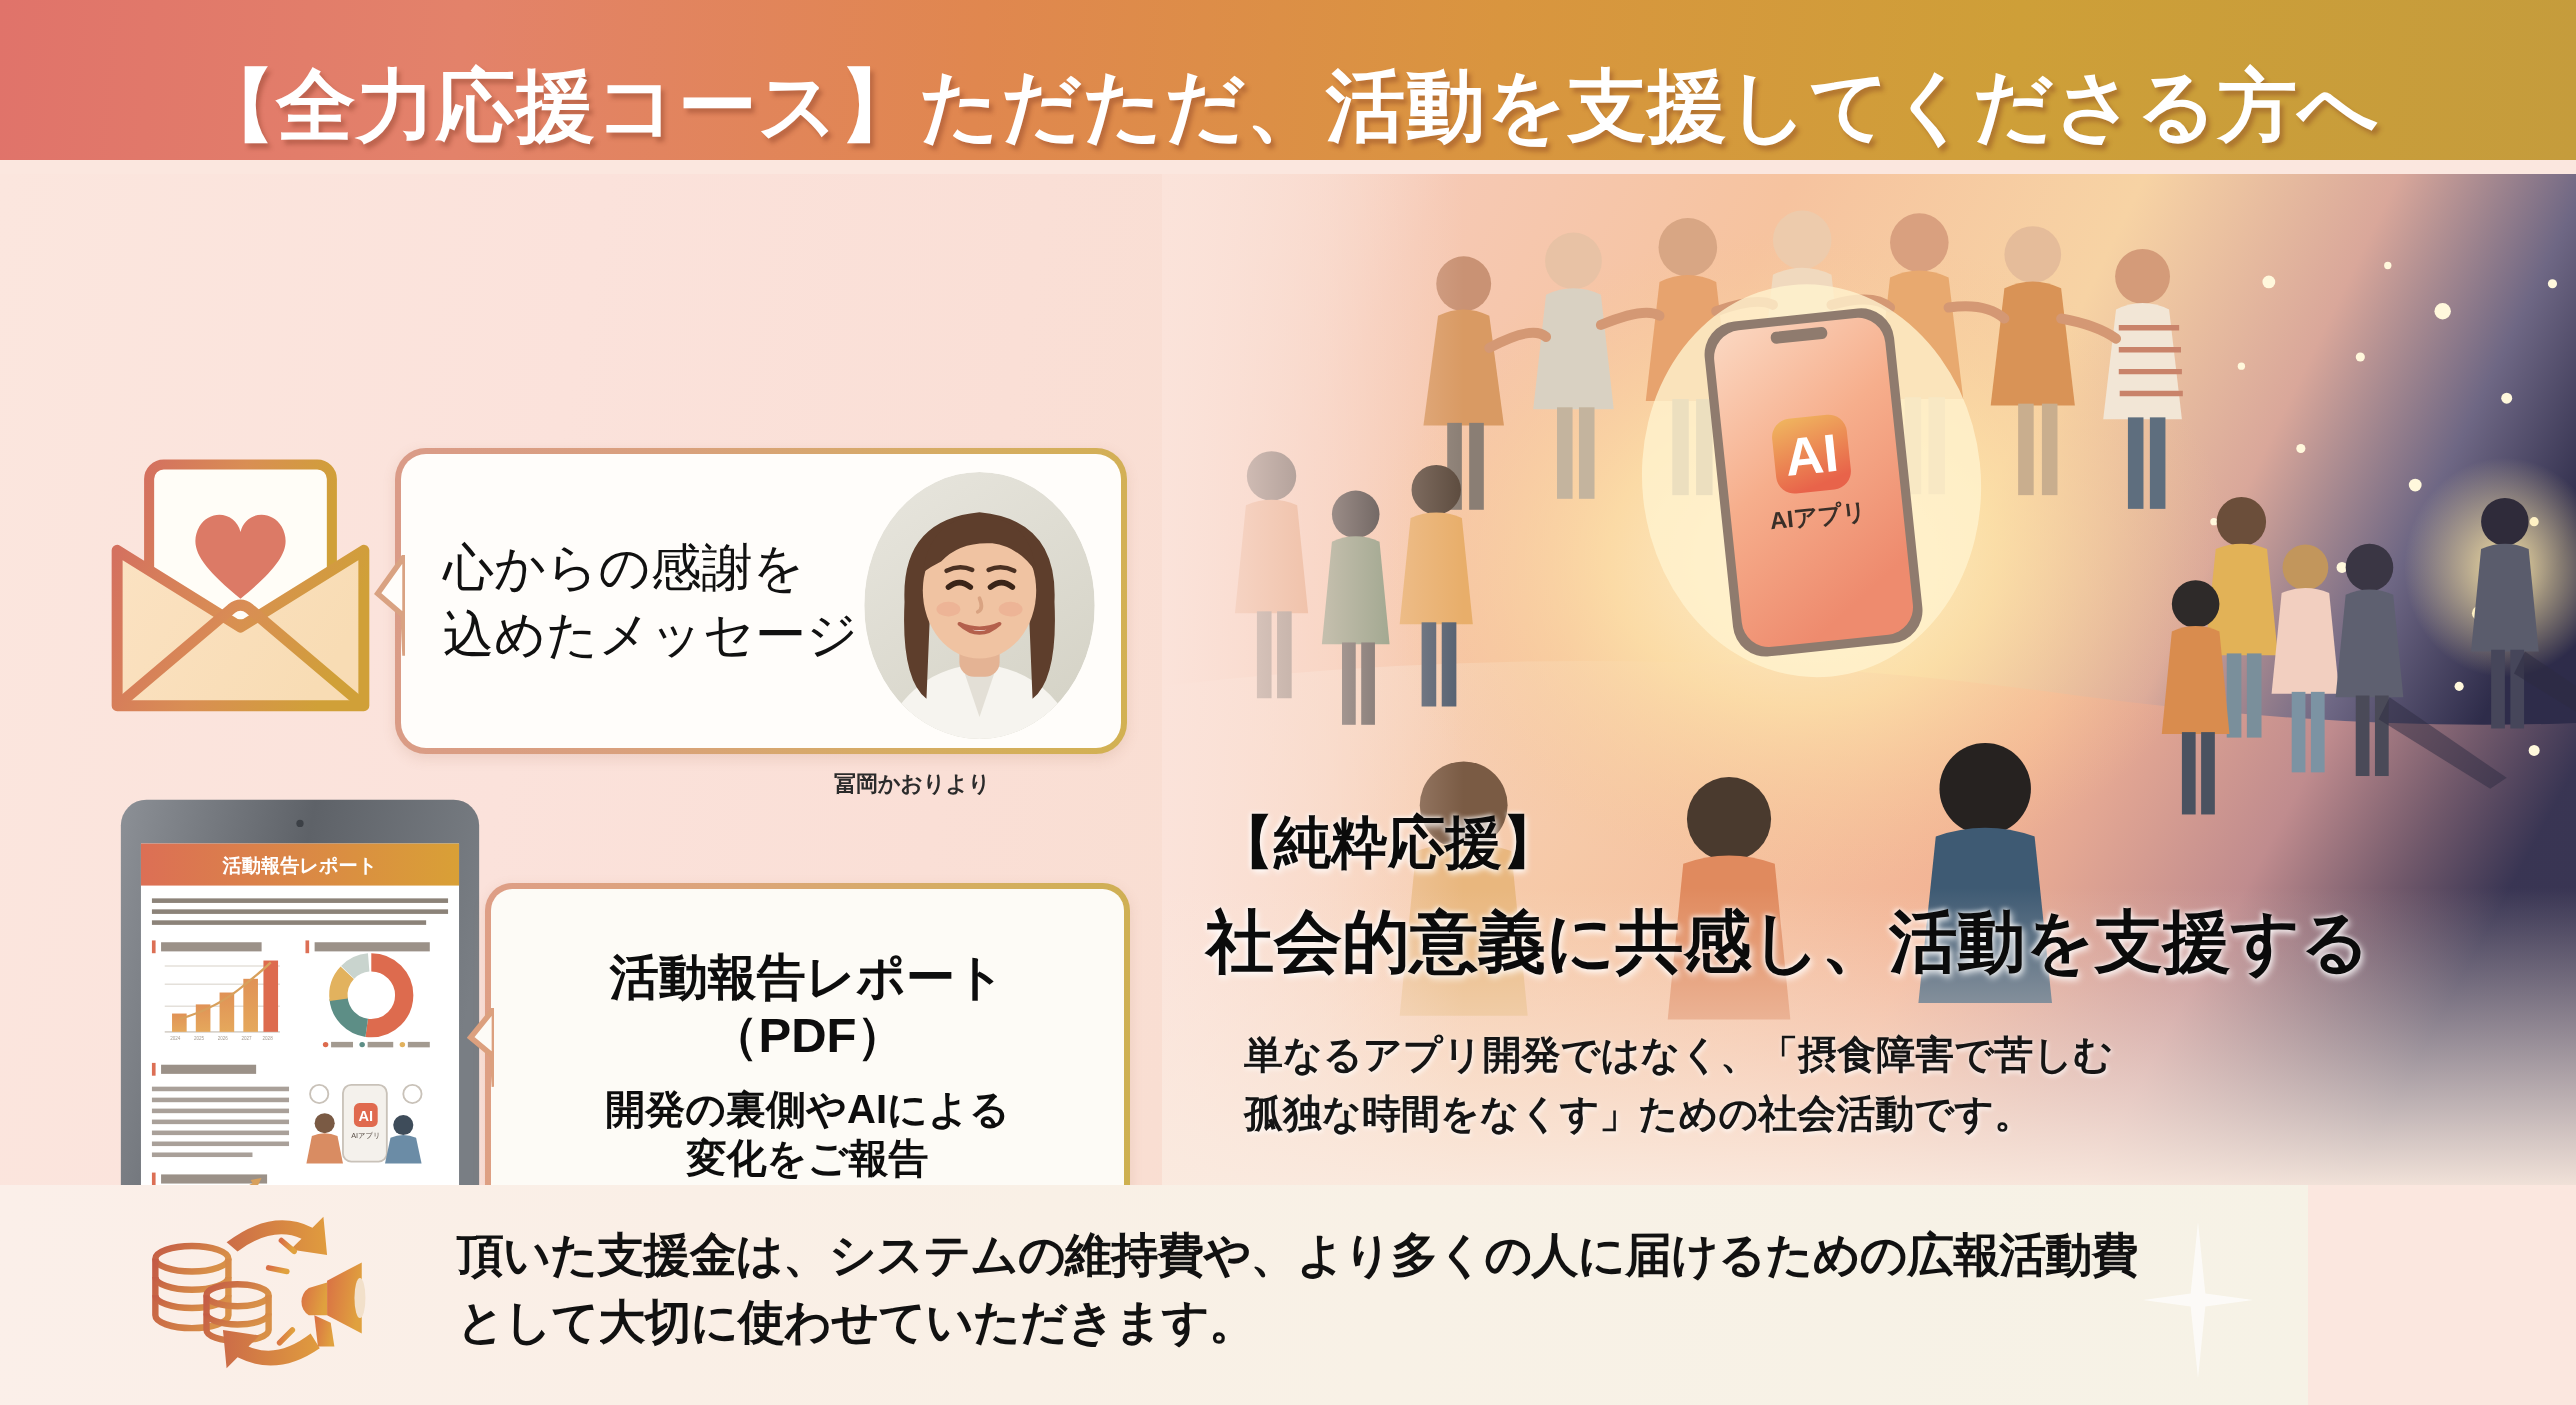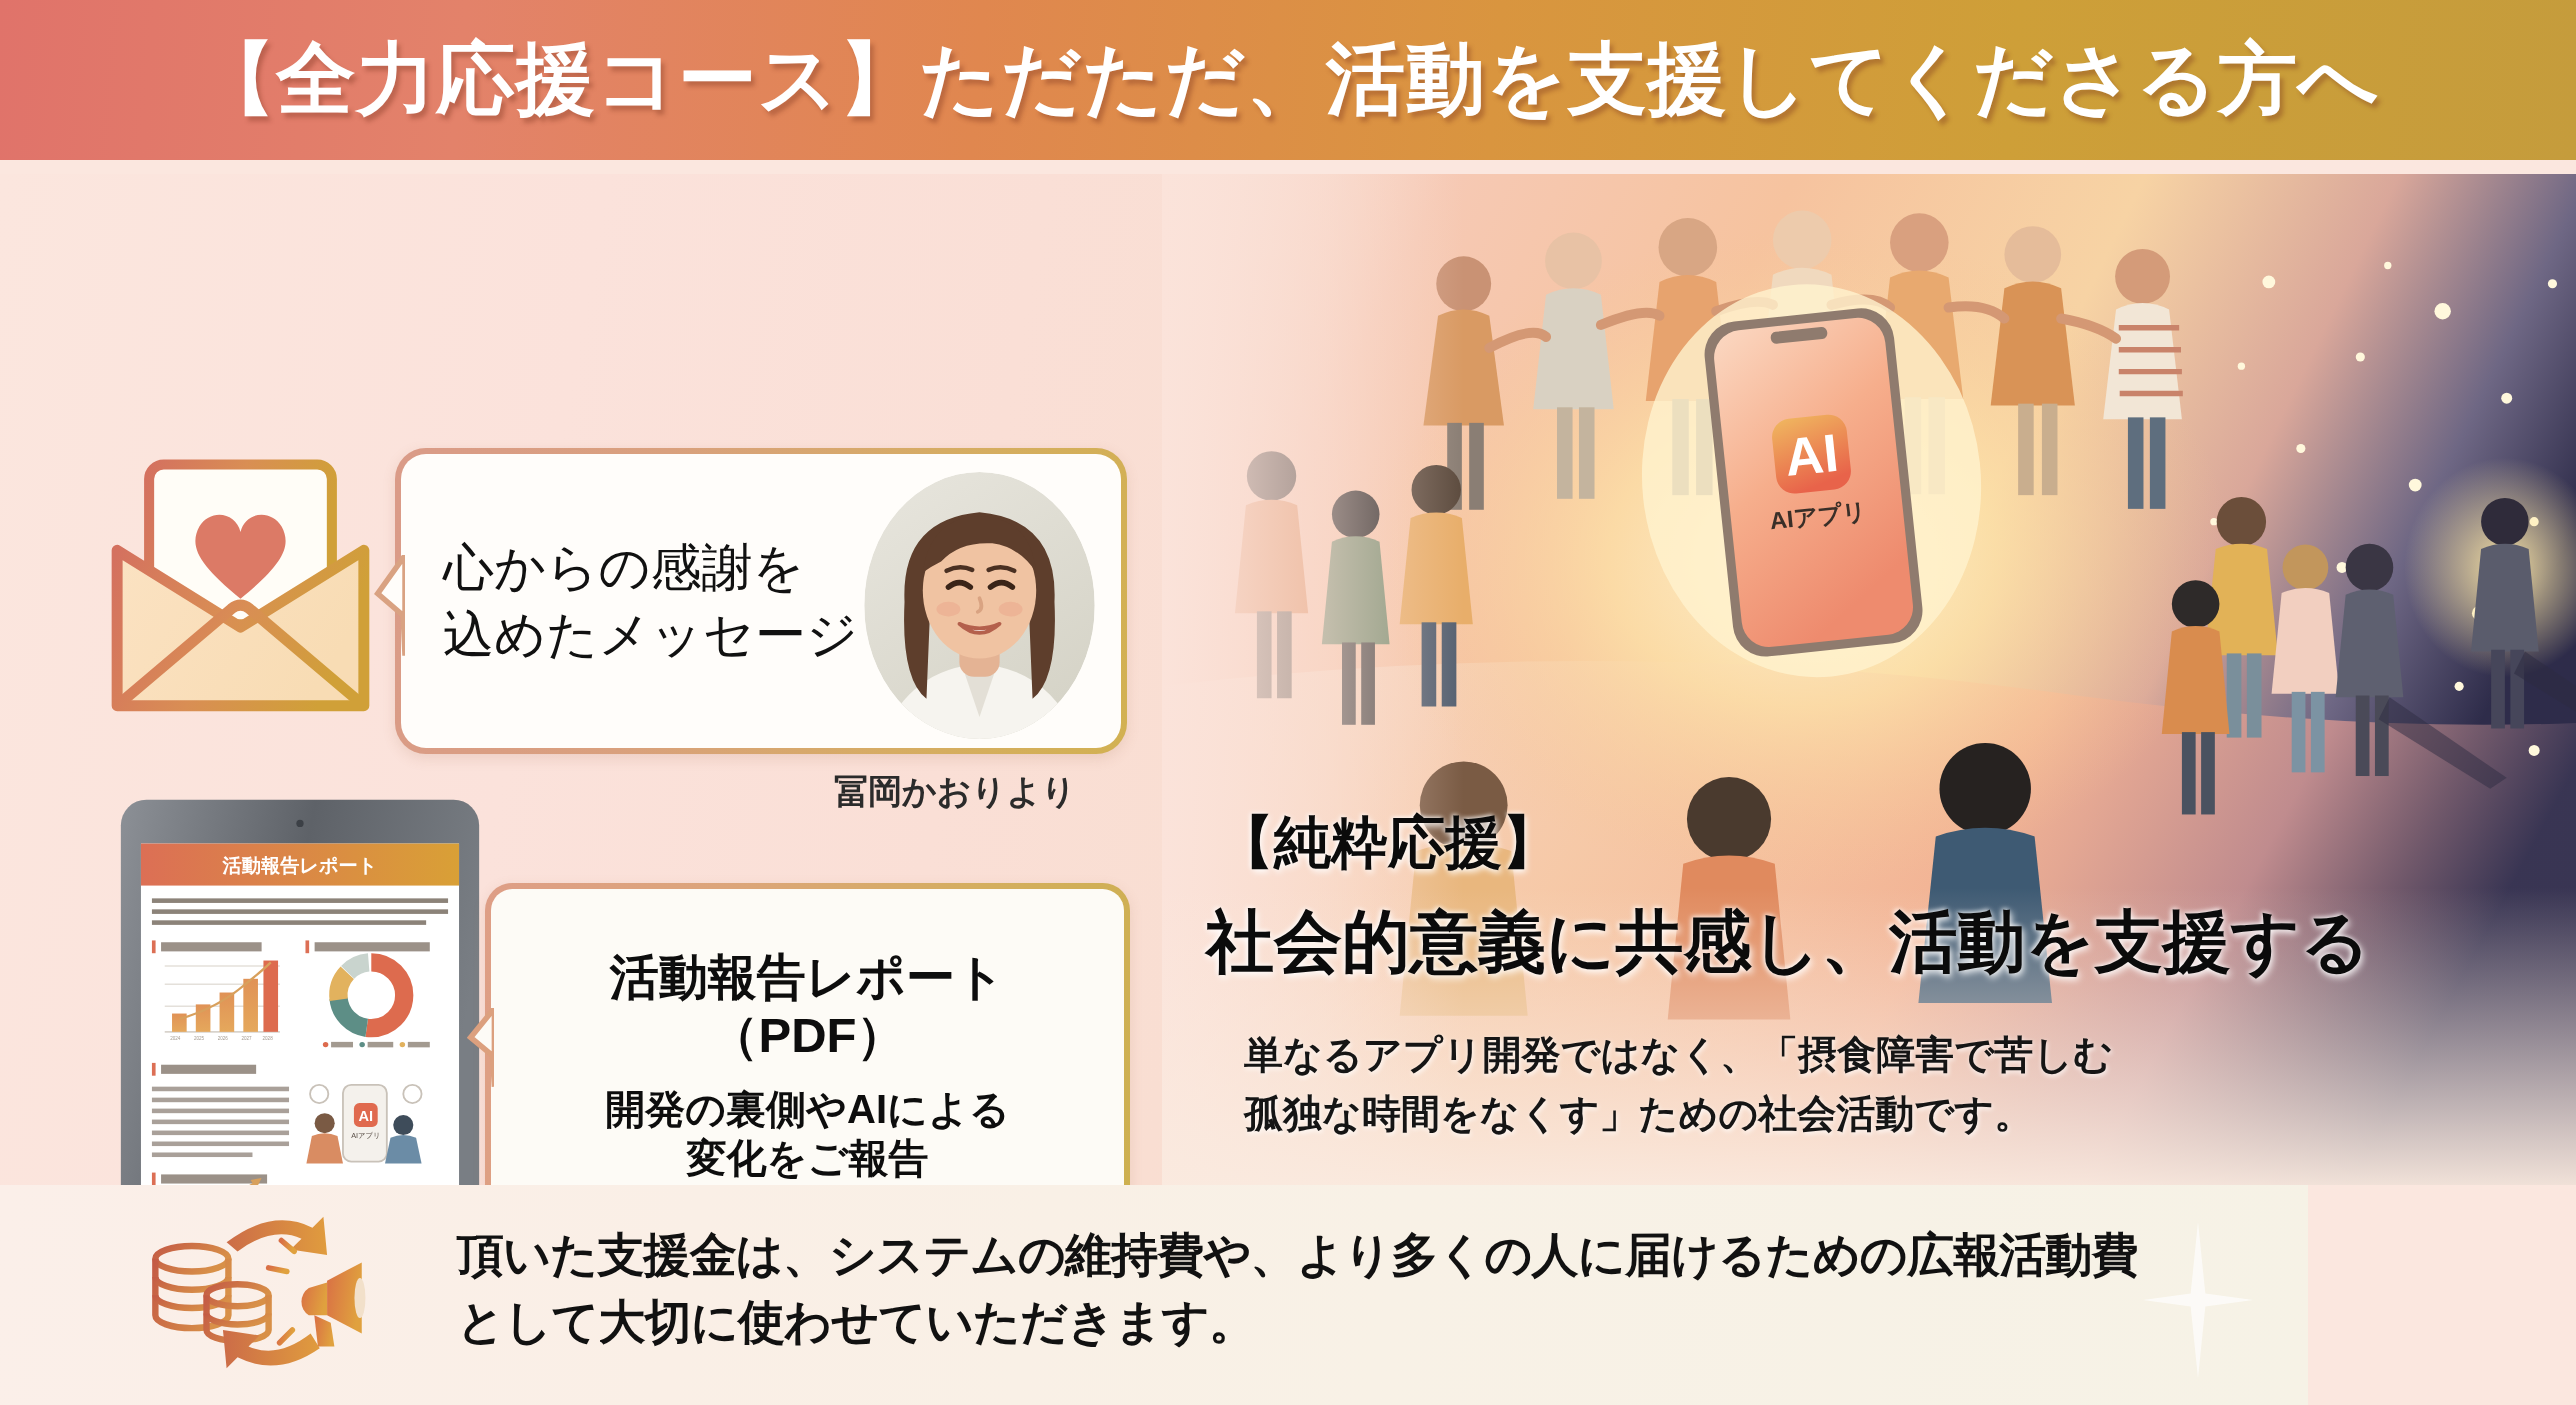--- a/index.html
+++ b/index.html
@@ -7,21 +7,21 @@
   body {
     font-family:"Liberation Sans","DejaVu Sans",sans-serif;
     background:#FBE7DF;
     position:relative;
   }
 
   
   #header-banner{
     position:absolute; left:0; top:0; width:2576px; height:160px;
     background:linear-gradient(95deg,#E0736A 0%,#E3826A 18%,#E0874F 38%,#D9953F 58%,#CE9F38 78%,#C59C3C 100%);
-    display:flex; align-items:center; justify-content:center;
+    display:flex; align-items:flex-end; justify-content:center;
   }
   #header-title{
     color:#FFFFFF;
     font-size:79px;
     font-weight:bold;
     letter-spacing:0.9px;
     white-space:nowrap;
     text-shadow:3.7px 4.6px 4.6px rgba(120,50,30,0.35);
   }
 
@@ -64,21 +64,21 @@
     letter-spacing:0px;
   }
   #portrait-avatar{
     position:absolute; right:25.6px; top:18.3px; width:231px; height:267px;
     border-radius:50%/50%;
     overflow:hidden;
   }
   #portrait-avatar svg{ display:block; width:100%; height:100%; }
   #attribution{
     position:absolute; left:834px; top:595px;
-    font-size:34px; font-weight:bold; color:#2B2B2B;
+    font-size:22px; font-weight:bold; color:#2B2B2B;
   }
 
   
   #tablet-device{
     position:absolute; left:117px; top:622px; width:366px; height:521px;
   }
   #tablet-device svg{ display:block; width:100%; height:100%; }
 
   
   #report-bubble{

